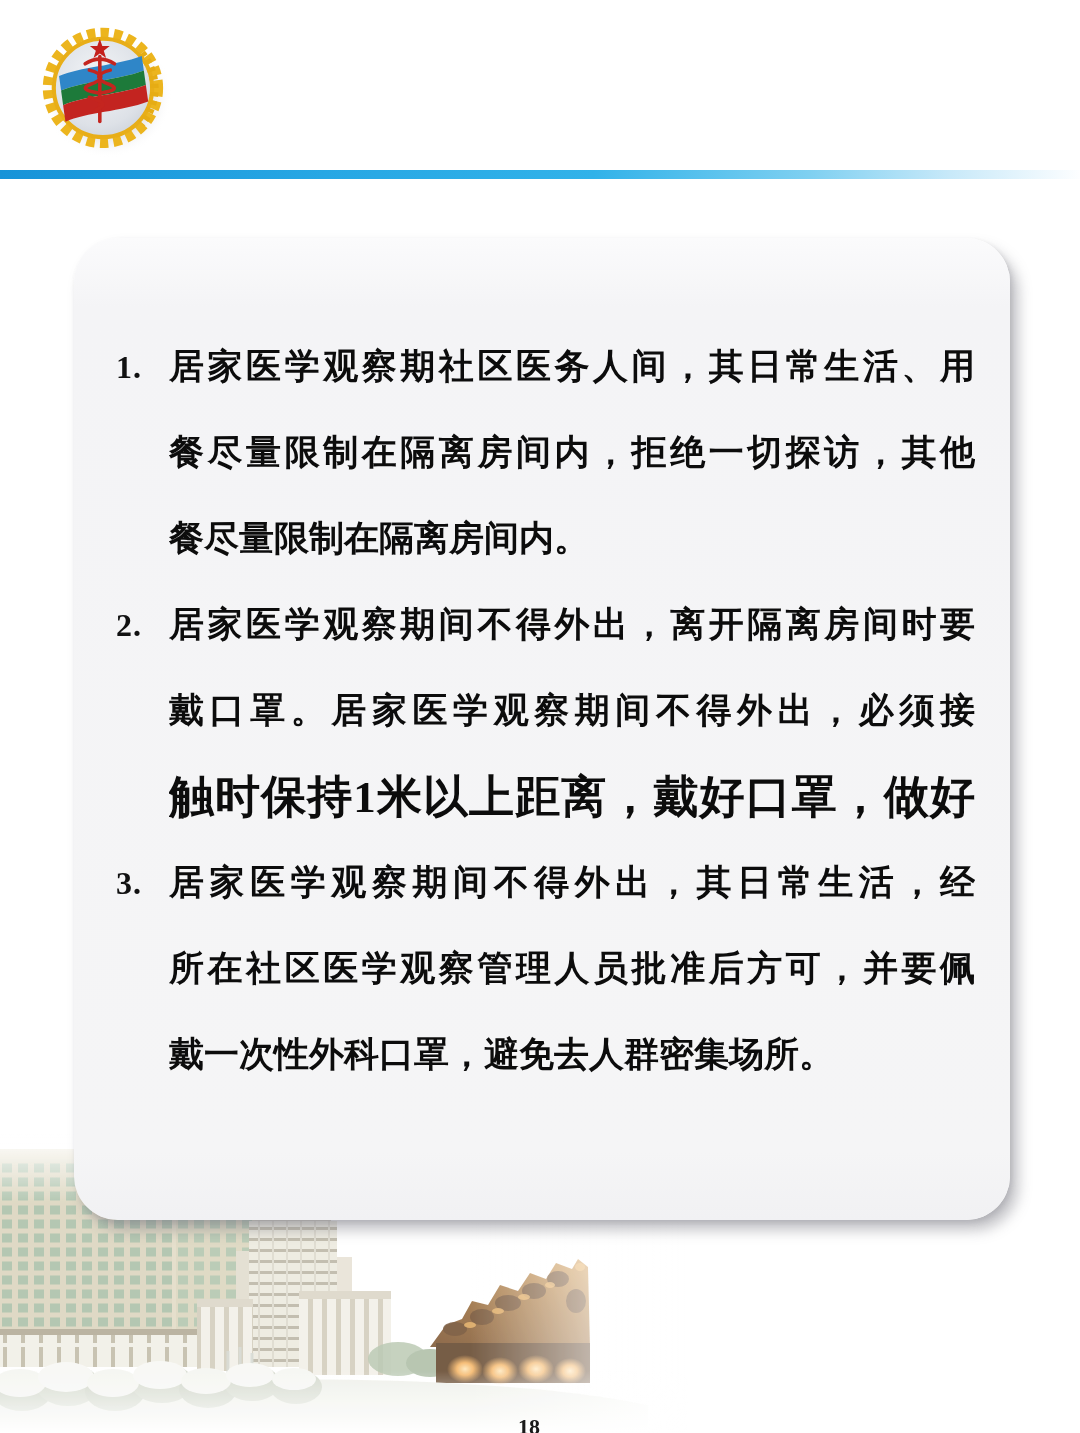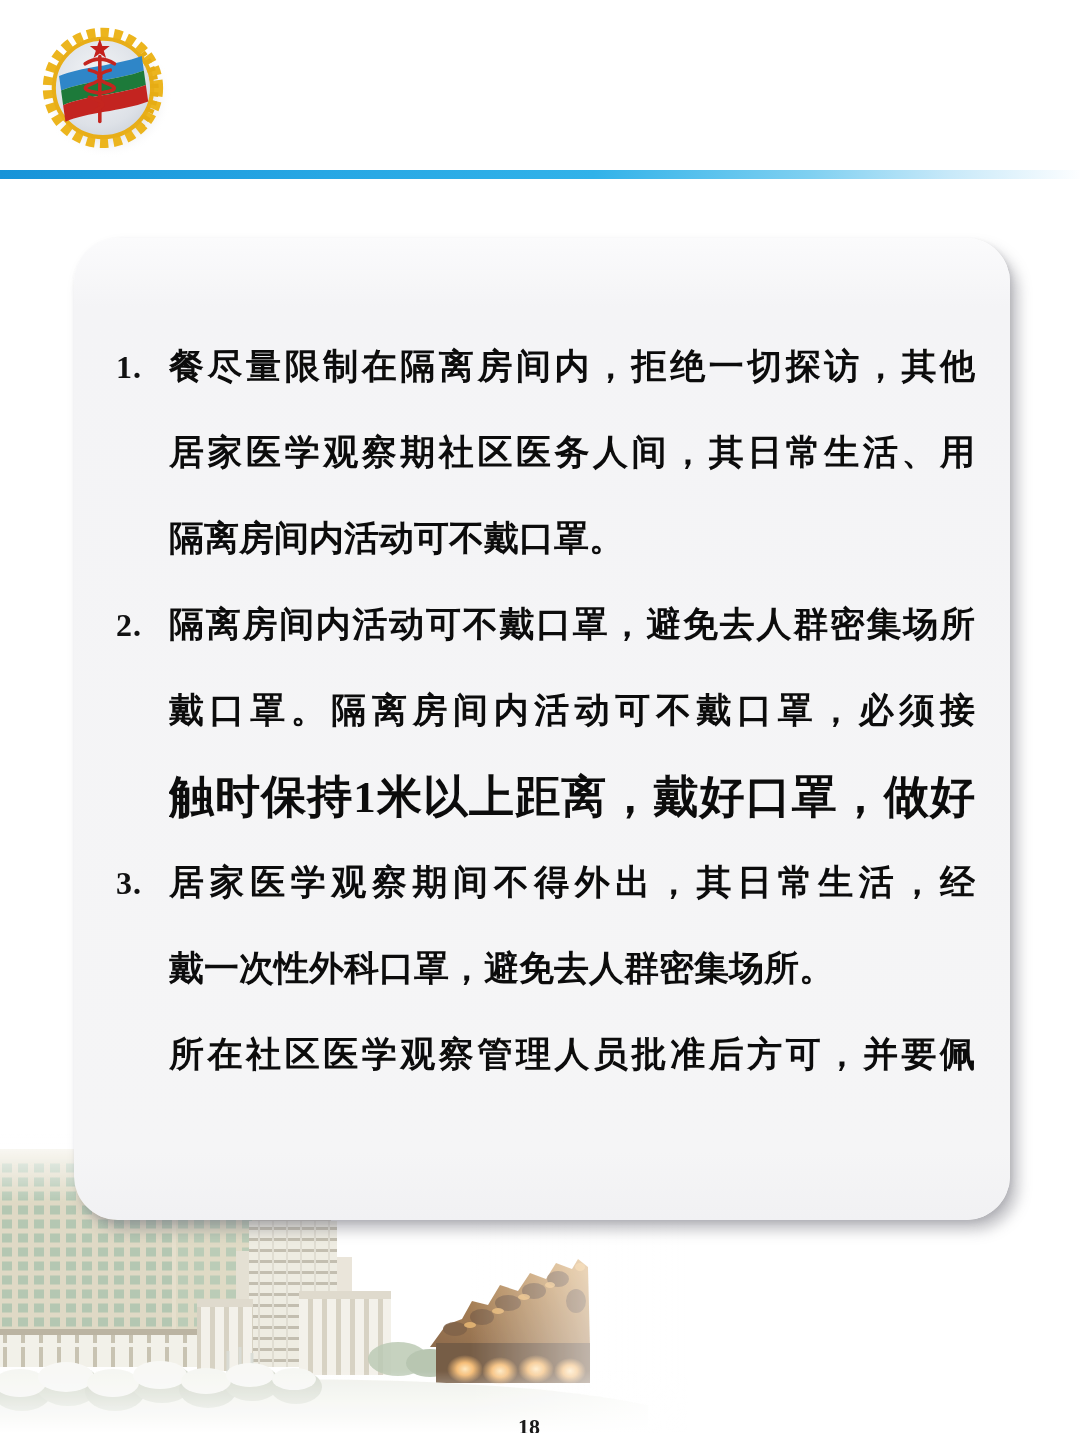--- a/index.html
+++ b/index.html
@@ -221,41 +221,41 @@
       <rect x="0" y="238" width="1080" height="62" fill="url(#fadeBottom)"></rect>
       <rect x="0" y="0" width="1080" height="300" fill="#ffffff" opacity="0.12"></rect>
     </g>
   </svg>
 
   <div class="card">
 
     <div class="item">
       <div class="num">1.</div>
       <div class="lines">
+        <div class="line fill">居家医学观察期社区医务人间，其日常生活、用</div>
         <div class="line fill">餐尽量限制在隔离房间内，拒绝一切探访，其他</div>
-        <div class="line fill">居家医学观察期社区医务人间，其日常生活、用</div>
-        <div class="line">隔离房间内活动可不戴口罩。</div>
+        <div class="line">餐尽量限制在隔离房间内。</div>
       </div>
     </div>
 
     <div class="item">
       <div class="num">2.</div>
       <div class="lines">
-        <div class="line fill">隔离房间内活动可不戴口罩，避免去人群密集场所</div>
-        <div class="line fill">戴口罩。隔离房间内活动可不戴口罩，必须接</div>
+        <div class="line fill">居家医学观察期间不得外出，离开隔离房间时要</div>
+        <div class="line fill">戴口罩。居家医学观察期间不得外出，必须接</div>
         <div class="line fill tight">触时保持1米以上距离，戴好口罩，做好个人防护。</div>
       </div>
     </div>
 
     <div class="item">
       <div class="num">3.</div>
       <div class="lines">
         <div class="line fill">居家医学观察期间不得外出，其日常生活，经</div>
+        <div class="line fill">所在社区医学观察管理人员批准后方可，并要佩</div>
         <div class="line">戴一次性外科口罩，避免去人群密集场所。</div>
-        <div class="line fill">所在社区医学观察管理人员批准后方可，并要佩</div>
       </div>
     </div>
 
   </div>
 
   <div class="page-num">18</div>
 
 </div>
 
 </body></html>

